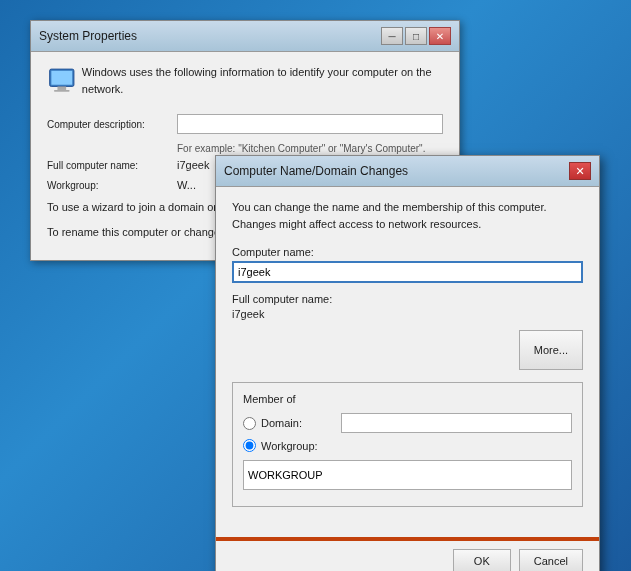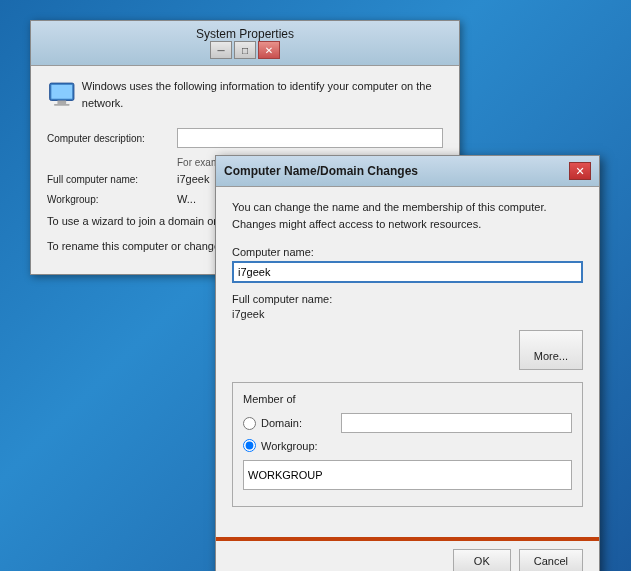--- a/index.html
+++ b/index.html
@@ -26,21 +26,20 @@
     }
 
     .window-titlebar {
       background: linear-gradient(to bottom, #c8daea 0%, #a8c4d8 100%);
       padding: 6px 8px;
       display: flex;
       align-items: center;
       justify-content: space-between;
       border-bottom: 1px solid #999;
       user-select: none;
-      flex-direction: column;
     }
 
     .window-title {
       font-size: 12px;
       color: #1a1a1a;
       font-weight: 400;
     }
 
     .titlebar-buttons {
       display: flex;
@@ -168,21 +167,21 @@
       padding: 6px 8px;
       display: flex;
       align-items: center;
       justify-content: space-between;
       border-bottom: 1px solid #999;
     }
 
     .dialog-title {
       font-size: 12px;
       color: #1a1a1a;
-      font-weight: 700;
+      font-weight: 400;
     }
 
     .dialog-close-btn {
       width: 22px;
       height: 18px;
       background: linear-gradient(to bottom, #e05050, #c03030);
       border: 1px solid #903030;
       cursor: pointer;
       display: flex;
       align-items: center;
@@ -225,28 +224,28 @@
       margin-bottom: 10px;
     }
 
     .more-btn-row {
       display: flex;
       justify-content: flex-end;
       margin-bottom: 12px;
     }
 
     .dialog-btn {
-      padding: 19px 14px;
+      padding: 8px 14px;
       border: 1px solid #aaa;
       background: linear-gradient(to bottom, #f8f8f8, #e0e0e0);
       cursor: pointer;
       font-size: 11px;
       color: #222;
       min-width: 60px;
-      height: 20px;
+      height: 40px;
     }
 
     .member-of-group {
       border: 1px solid #aaa;
       padding: 10px;
       margin-bottom: 18px;
     }
 
     .group-title {
       font-size: 11px;

